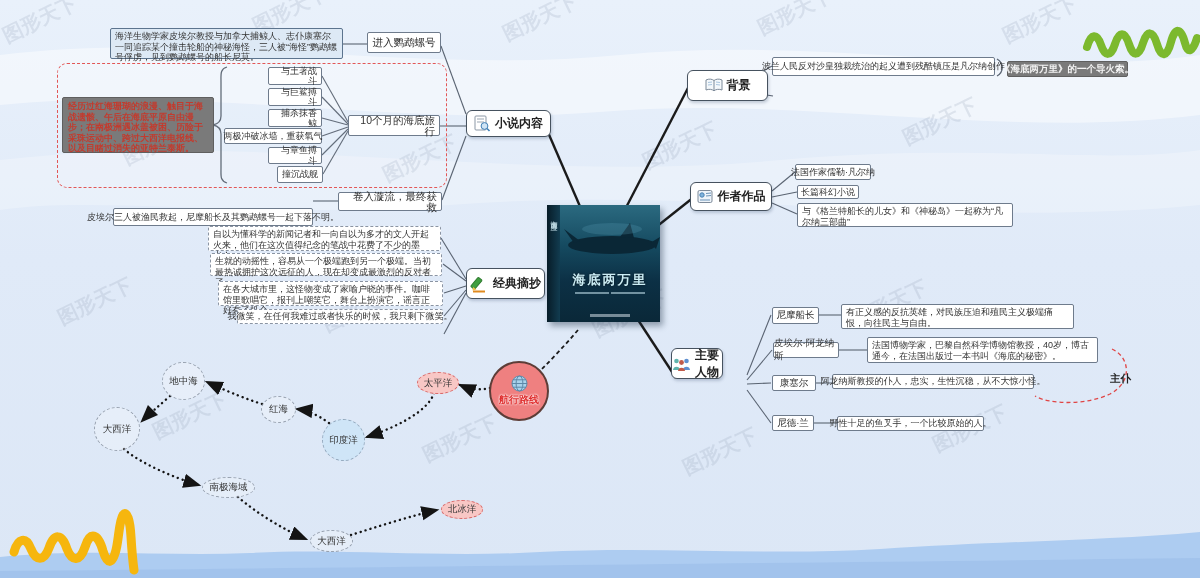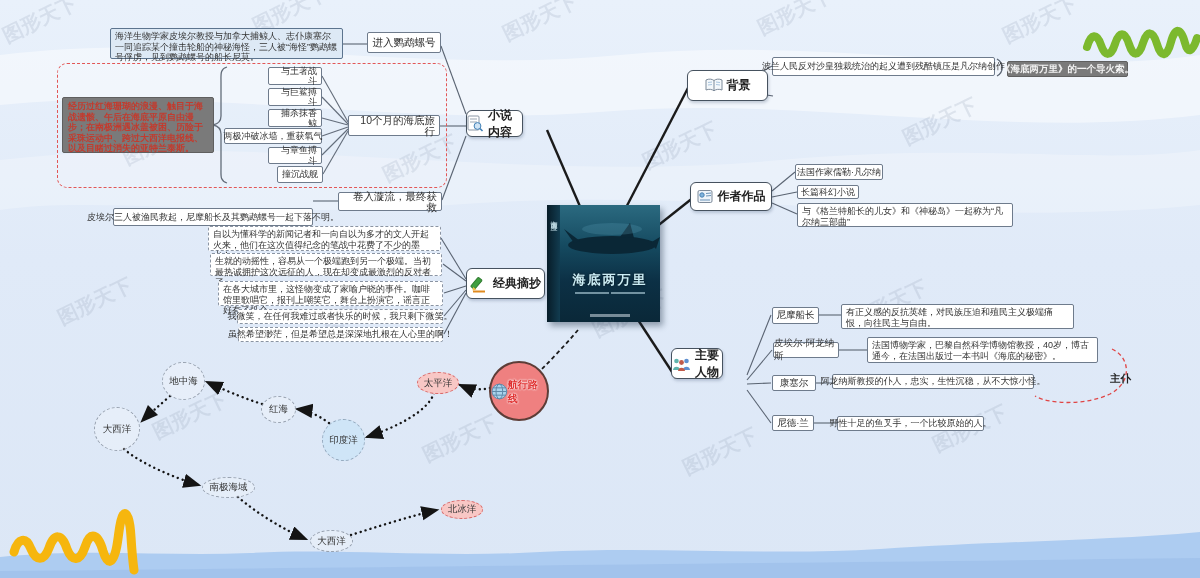--- a/index.html
+++ b/index.html
@@ -23,21 +23,21 @@
     font-weight:bold;padding:3px 5px;}
   .gray.red-text{color:#c23b2e;font-size:9px;line-height:10.5px;}
   .gray.white-text{color:#f4f4f4;font-size:9.5px;}
   .redframe{border:1.5px dashed #e25757;border-radius:10px;background:rgba(255,255,255,0.06);z-index:2;}
   .stop{position:absolute;z-index:3;display:flex;align-items:center;justify-content:center;
     font-size:9.5px;color:#333;border-radius:50%;}
   .stop.plain{border:1.5px dashed #98a2b0;background:rgba(255,255,255,0.25);}
   .stop.pink{border:1.5px dashed #d96a6a;background:#f8c7c5;}
   .stop.bluefill{border:1.5px dashed #93a8bd;background:#cfe5f7;}
   .route-hub{position:absolute;z-index:3;width:56px;height:56px;border-radius:50%;
-    background:#ef8080;border:2px solid #5d3d37;display:flex;flex-direction:row;
+    background:#ef8080;border:2px solid #5d3d37;display:flex;flex-direction:column;
     align-items:center;justify-content:center;}
   .route-hub .lbl{font-size:10px;font-weight:bold;color:#e02f2f;
     text-shadow:0 0 2px #fff,0 0 2px #fff;margin-top:1px;}
   .book{position:absolute;z-index:4;width:113px;height:117px;display:flex;
     box-shadow:3px 4px 6px rgba(20,40,60,.4);}
   .book .spine{width:13px;background:linear-gradient(90deg,#071c28,#123c50);
     display:flex;align-items:flex-start;justify-content:center;}
   .book .spine span{writing-mode:vertical-rl;font-size:7px;color:#bcd9e2;margin-top:10px;letter-spacing:1px;}
   .book .cover{flex:1;position:relative;
     background:linear-gradient(180deg,#2b6a80 0%,#154a60 35%,#0c3045 65%,#0a2838 100%);overflow:hidden;}
@@ -165,36 +165,35 @@
   <div class="abs box mid" style="left:268px;top:109px;width:54px;height:18px;">捕杀抹香鲸</div>
   <div class="abs box mid" style="left:224px;top:128px;width:98px;height:16px;white-space:nowrap;">两极冲破冰墙，重获氧气</div>
   <div class="abs box mid" style="left:268px;top:147px;width:54px;height:17px;">与章鱼搏斗</div>
   <div class="abs box mid" style="left:277px;top:166px;width:46px;height:17px;">撞沉战舰</div>
 
   <div class="abs box mid" style="left:348px;top:115px;width:92px;height:21px;font-size:10.5px;">10个月的海底旅行</div>
 
   <div class="abs box mid" style="left:113px;top:192px;width:200px;height:18px;white-space:nowrap;margin-top:16px;">皮埃尔三人被渔民救起，尼摩船长及其鹦鹉螺号一起下落不明。</div>
   <div class="abs box mid" style="left:338px;top:192px;width:104px;height:19px;font-size:10.5px;">卷入漩流，最终获救</div>
 
-  <div class="abs topic" style="left:466px;top:110px;width:57px;height:27px;">
+  <div class="abs topic" style="left:466px;top:110px;width:85px;height:27px;">
     <svg class="icon" width="17" height="17" viewBox="0 0 17 17">
       <rect x="1" y="1" width="11" height="14" rx="1" fill="#fff" stroke="#8b97a5"></rect>
       <line x1="3" y1="4" x2="10" y2="4" stroke="#9aa5b1"></line>
         <line x1="3" y1="7" x2="10" y2="7" stroke="#9aa5b1"></line>
       <circle cx="10.5" cy="11" r="3.4" fill="#cfe4f5" stroke="#3f7fb5"></circle>
       <line x1="13" y1="13.5" x2="15.5" y2="16" stroke="#3f7fb5" stroke-width="1.6"></line>
     </svg>
     <span>小说内容</span>
   </div>
 
   <div class="abs box dash" style="left:208px;top:226px;width:233px;height:25px;">自以为懂科学的新闻记者和一向自以为多才的文人开起火来，他们在这次值得纪念的笔战中花费了不少的墨水！</div>
   <div class="abs box dash" style="left:210px;top:253px;width:232px;height:23px;">生就的动摇性，容易从一个极端跑到另一个极端。当初最热诚拥护这次远征的人，现在却变成最激烈的反对者了。</div>
   <div class="abs box dash" style="left:218px;top:281px;width:225px;height:25px;">在各大城市里，这怪物变成了家喻户晓的事件。咖啡馆里歌唱它，报刊上嘲笑它，舞台上扮演它，谣言正好有了机会。</div>
   <div class="abs box dash mid" style="left:237px;top:309px;width:206px;height:15px;white-space:nowrap;">我微笑，在任何我难过或者快乐的时候，我只剩下微笑。</div>
-  <div class="abs box dash mid" style="left:238px;top:327px;width:205px;height:15px;white-space:nowrap;">虽然希望渺茫，但是希望总是深深地扎根在人心里的啊！</div>
 
   <div class="abs topic" style="left:466px;top:268px;width:79px;height:31px;">
     <svg class="icon" width="19" height="18" viewBox="0 0 19 18">
       <rect x="4" y="2" width="5" height="12" rx="1" transform="rotate(40 6 8)" fill="#3f9e3f" stroke="#2d7a2d"></rect>
       <path d="M3,12 L6.5,14.5 L2.5,15.5 Z" fill="#f0c24a"></path>
       <line x1="3" y1="16.5" x2="15" y2="16.5" stroke="#e08a1e" stroke-width="2"></line>
     </svg>
     <span>经典摘抄</span>
   </div>
 
@@ -238,21 +237,21 @@
   <div class="abs topic" style="left:690px;top:182px;width:82px;height:29px;">
     <svg class="icon" width="17" height="15" viewBox="0 0 17 15">
       <rect x="1" y="1.5" width="14" height="12" rx="1.5" fill="#eef4fa" stroke="#7d8a99"></rect>
       <circle cx="5" cy="6" r="2.2" fill="#7fb3dd" stroke="#4b83b4"></circle>
       <line x1="9" y1="4.5" x2="14" y2="4" stroke="#6a93b8"></line>
       <line x1="9" y1="7" x2="14" y2="6.5" stroke="#6a93b8"></line>
       <line x1="3" y1="11" x2="13" y2="11" stroke="#6a93b8"></line>
     </svg>
     <span>作者作品</span>
   </div>
-  <div class="abs box mid" style="left:795px;top:164px;width:88px;height:16px;white-space:nowrap;">法国作家儒勒·凡尔纳</div>
+  <div class="abs box mid" style="left:795px;top:164px;width:76px;height:16px;white-space:nowrap;">法国作家儒勒·凡尔纳</div>
   <div class="abs box mid" style="left:797px;top:185px;width:62px;height:14px;white-space:nowrap;">长篇科幻小说</div>
   <div class="abs box" style="left:797px;top:203px;width:216px;height:24px;">与《格兰特船长的儿女》和《神秘岛》一起称为“凡尔纳三部曲”</div>
 
   <div class="abs topic" style="left:671px;top:348px;width:52px;height:31px;">
     <svg class="icon" width="19" height="16" viewBox="0 0 19 16">
       <circle cx="4.5" cy="5" r="2.3" fill="#5fb3ad"></circle>
         <path d="M1,14 C1,9.5 8,9.5 8,14 Z" fill="#5fb3ad"></path>
       <circle cx="14.5" cy="5" r="2.3" fill="#5e8fd0"></circle>
         <path d="M11,14 C11,9.5 18,9.5 18,14 Z" fill="#5e8fd0"></path>
       <circle cx="9.5" cy="6.5" r="2.4" fill="#c05a4a"></circle>

